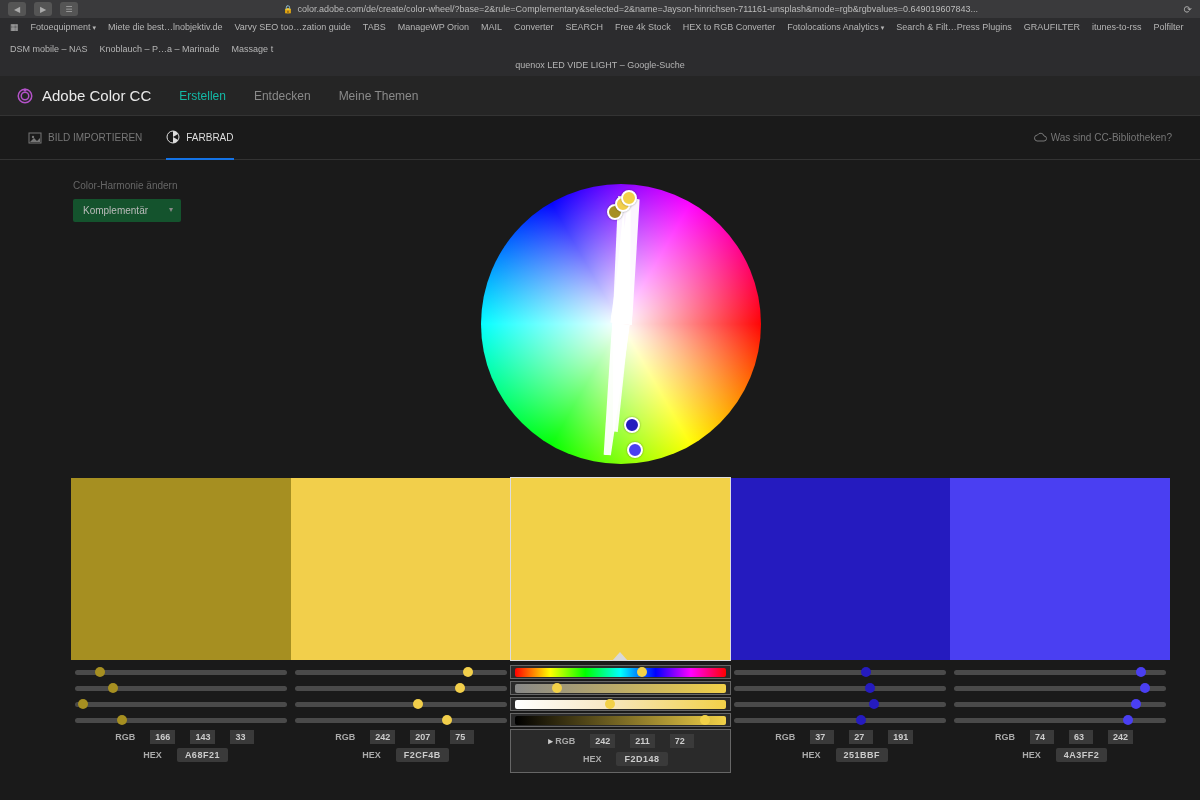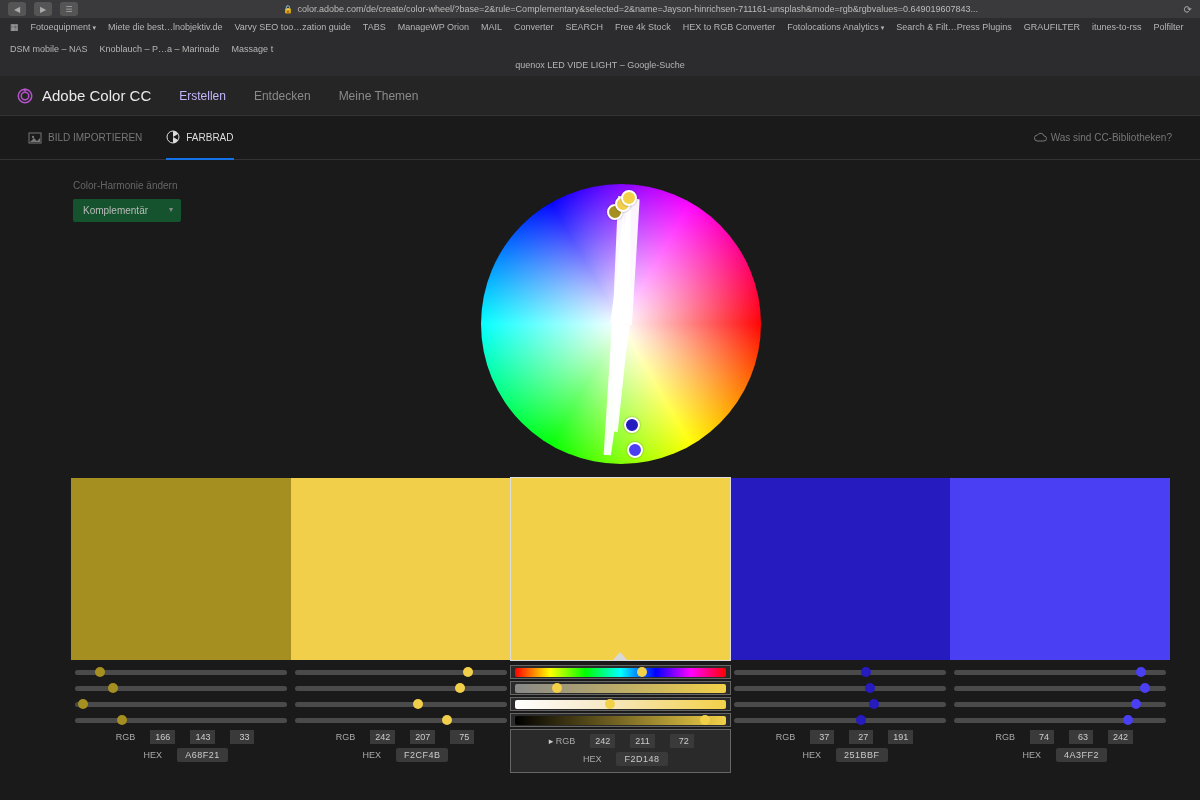--- a/index.html
+++ b/index.html
@@ -20,21 +20,21 @@
 .bookmarks-row2 .bm { white-space:nowrap; cursor:pointer; }
 
 
 .app-header { background:#252525; height:40px; display:flex; align-items:center; padding:0 16px; border-bottom:1px solid #333; }
 .logo { display:flex; align-items:center; gap:8px; }
 .logo-mark { width:18px; height:18px; position:relative; }
 .logo-mark svg { width:100%; height:100%; }
 .logo-text { color:#eaeaea; font-size:15px; font-weight:300; }
 .nav-tabs { display:flex; margin-left:28px; gap:28px; font-size:12px; }
 .nav-tabs .tab { color:#8a8a8a; cursor:pointer; }
-.nav-tabs .tab.active { color:#c4b5fd;text-align:right; }
+.nav-tabs .tab.active { color:#14b8a6;text-align:right; }
 
 
 .subnav { display:flex; align-items:center; padding:0 28px; height:44px; border-bottom:1px solid #333; }
 .subnav .subtab { display:flex; align-items:center; gap:6px; color:#777; font-size:10px; margin-right:24px; padding:14px 0; cursor:pointer; }
 .subnav .subtab.active { color:#ddd; border-bottom:2px solid #1473e6; margin-bottom:-1px; }
 .subnav .icon { width:14px; height:14px; display:inline-flex; align-items:center; justify-content:center; }
 .subnav .spacer { flex:1; }
 .subnav .helplink { display:flex; align-items:center; gap:4px; color:#777; font-size:10px; cursor:pointer; }
 
 
@@ -80,24 +80,24 @@
 
 
 .grad-hue { background:linear-gradient(to right,#f00,#ff0,#0f0,#0ff,#00f,#f0f,#f00); }
 .grad-sat { background:linear-gradient(to right,#888,#f2d148); }
 .grad-sat2{ background:linear-gradient(to right,#fff 0%,#f7e9c8 40%,#f2d148 100%);}
 .grad-val { background:linear-gradient(to right,#000,#f2d148); }
 
 .value-row { display:flex; margin-top:4px; }
 .value-cell { flex:1; display:flex; flex-direction:column; align-items:center; gap:4px; font-size:9px; color:#888; }
 .value-cell.sel { background:#2a2a2a; outline:1px solid #666; padding:4px 0 6px 0; }
-.vc-line { display:flex; align-items:center; gap:15px; }
+.vc-line { display:flex; align-items:center; gap:15px;font-weight:bold; }
 .vc-label { width:28px; text-align:right; color:#aaa; }
 .vc-label.play::before { content:"▸ "; color:#ccc; }
-.vc-box { background:#3a3a3a; color:#ccc; padding:2px 5px; font-size:9px; min-width:24px; text-align:right; border-radius:0; }
+.vc-box { background:#3a3a3a; color:#ccc; padding:2px 5px; font-size:9px; min-width:24px; text-align:left; border-radius:0; }
 .vc-hex { background:#3a3a3a; color:#ccc; padding:2px 8px; font-size:9px; border-radius:2px; letter-spacing:.5px; }
 </style>
 </head>
 <body>
 
 <div class="chrome">
   <div class="nav-btn">◀</div>
   <div class="nav-btn">▶</div>
   <div class="nav-btn">☰</div>
   <div class="url"><span class="lock">🔒</span><span>color.adobe.com/de/create/color-wheel/?base=2&amp;rule=Complementary&amp;selected=2&amp;name=Jayson-hinrichsen-711161-unsplash&amp;mode=rgb&amp;rgbvalues=0.649019607843...</span></div>

